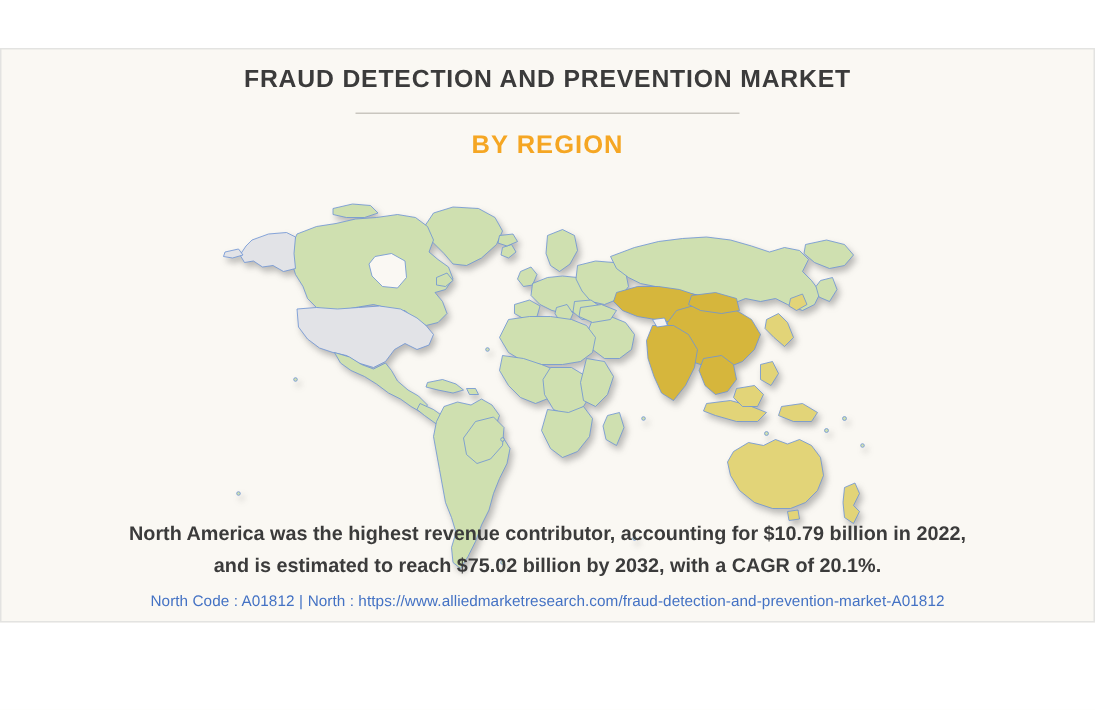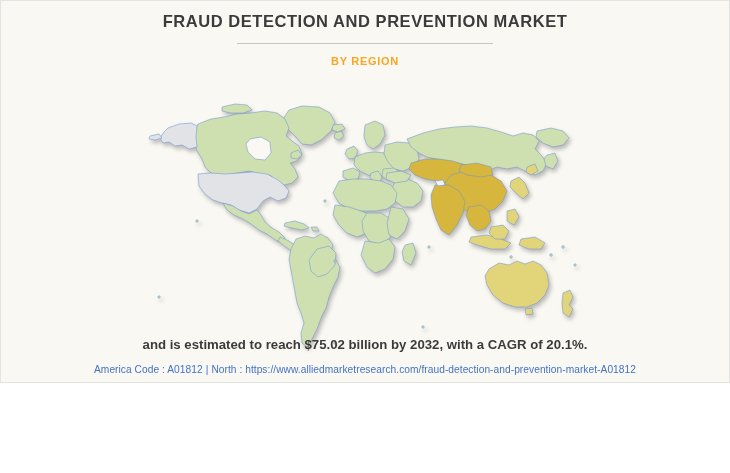--- a/index.html
+++ b/index.html
@@ -14,20 +14,21 @@
     font-family: "Liberation Sans", sans-serif;
   }
   .card {
     position: relative;
     box-sizing: border-box;
     width: 730px;
     height: 383px;
     background: #faf8f3;
     border: 1px solid #e3e3e1;
     overflow: hidden;
+    margin-top: 32px;
   }
 
   
   .header {
     position: absolute;
     top: 0; left: 0; right: 0;
     text-align: center;
     padding-top: 11px;
   }
   .title {
@@ -39,21 +40,21 @@
     white-space: nowrap;
   }
   .title-rule {
     width: 256px;
     height: 1px;
     background: #c9c6bf;
     margin: 11px auto 0 auto;
   }
   .subtitle {
     margin-top: 11px;
-    font-size: 11px;
+    font-size: 17px;
     font-weight: bold;
     letter-spacing: 0.7px;
     color: #f5a623;
   }
 
   
   .map-wrap {
     position: absolute;
     left: 0; right: 0;
     top: 88px;
@@ -214,20 +215,21 @@
       <circle cx="290" cy="150" r="1.2" fill="#cfe0b0"></circle>
       <circle cx="196" cy="246" r="1.2" fill="#cfe0b0"></circle>
       <circle cx="284" cy="230" r="1.2" fill="#cfe0b0"></circle>
       <circle cx="58" cy="124" r="1.2" fill="#cfe0b0"></circle>
       <circle cx="20" cy="200" r="1.2" fill="#cfe0b0"></circle>
     </svg>
   </div>
 
   <div class="footer">
     <div class="summary">
+      <span class="line">North America was the highest revenue contributor, accounting for $10.79 billion in 2022,</span>
       <span class="line">and is estimated to reach $75.02 billion by 2032, with a CAGR of 20.1%.</span>
     </div>
     <div class="source">
-      <span>America Code : A01812</span><span class="sep">|</span><a href="#">North : https://www.alliedmarketresearch.com/fraud-detection-and-prevention-market-A01812</a>
+      <span>North Code : A01812</span><span class="sep">|</span><a href="#">North : https://www.alliedmarketresearch.com/fraud-detection-and-prevention-market-A01812</a>
     </div>
   </div>
 
 </div>
 
 </body></html>

